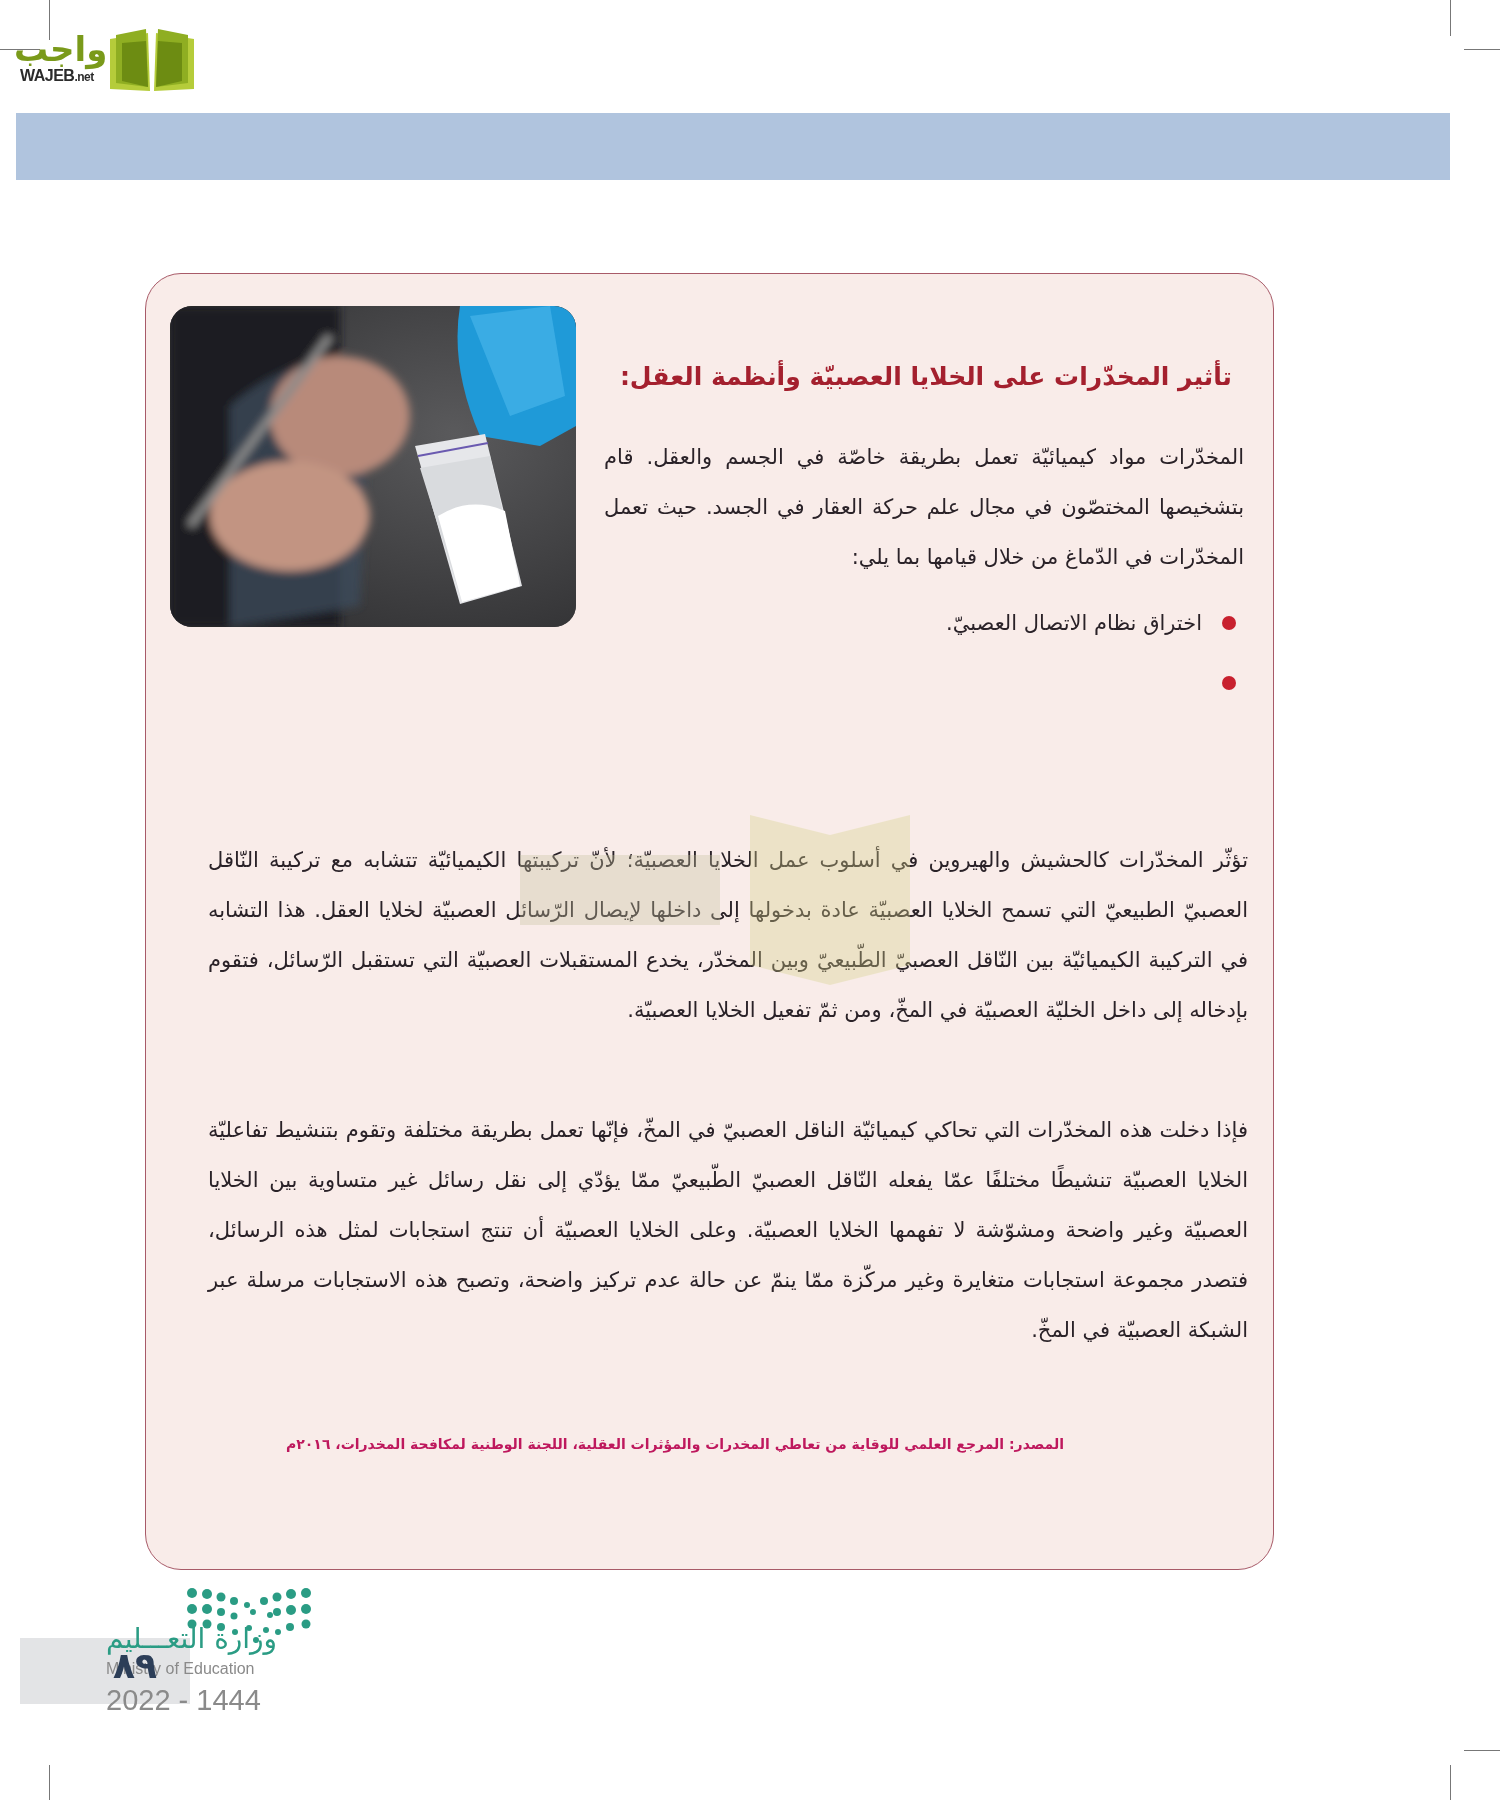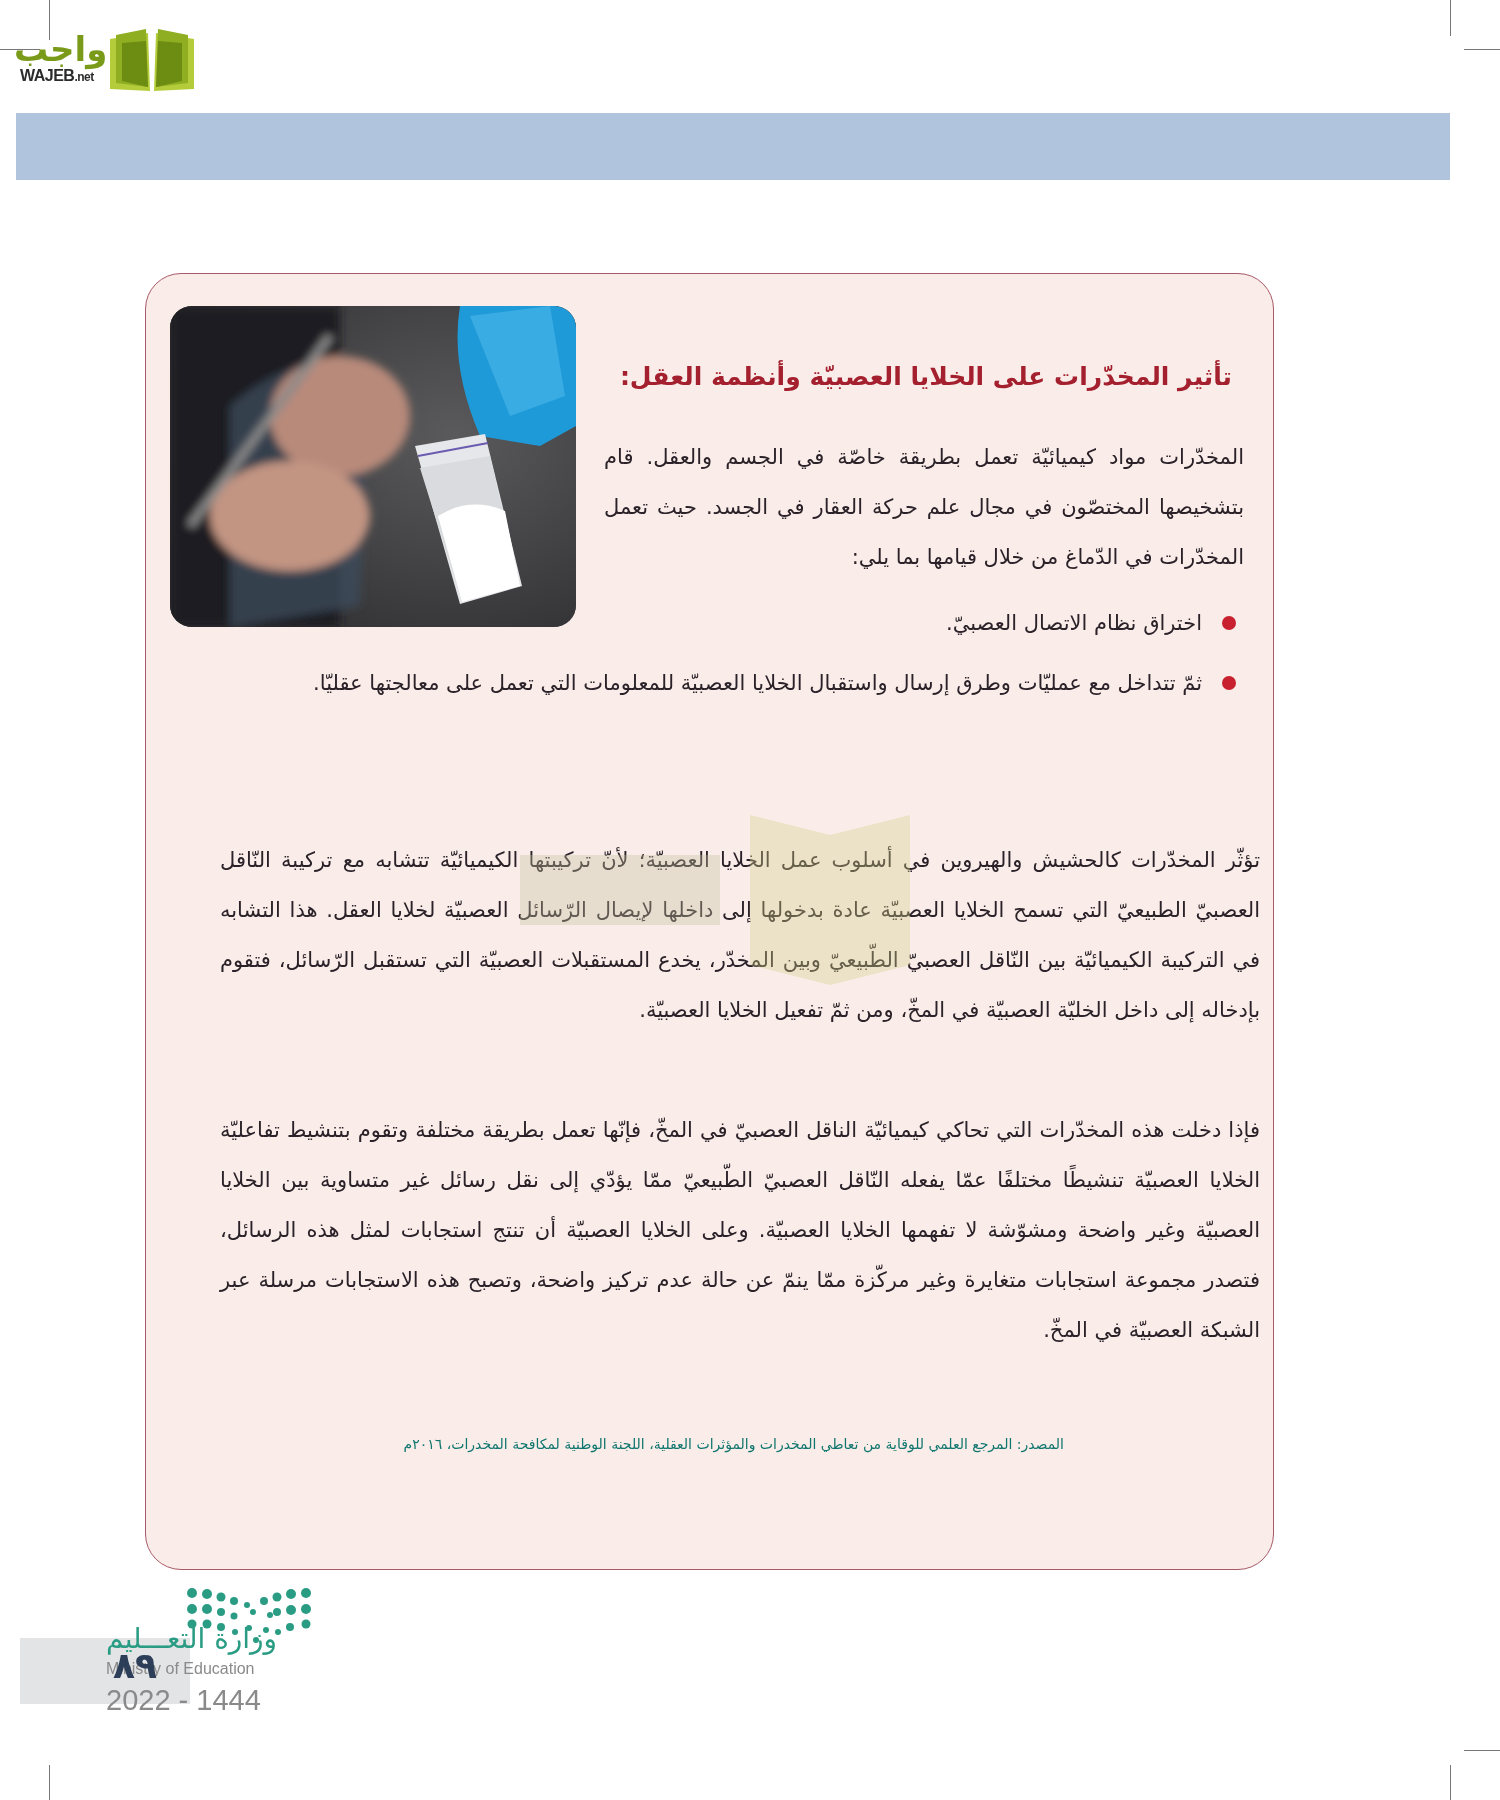--- a/index.html
+++ b/index.html
@@ -19,24 +19,24 @@
   .photo { position:absolute; left:170px; top:306px; width:406px; height:321px; border-radius:22px;
            overflow:hidden; background:#3d3d3f; }
   .text { position:absolute; direction:rtl; text-align:justify; color:#2a2228;
           font-family:"DejaVu Sans", sans-serif; font-size:21px; }
   .title { position:absolute; right:268px; top:362px; direction:rtl; color:#a4202e; font-weight:bold;
            font-size:25px; font-family:"DejaVu Sans", sans-serif; }
   .intro { right:256px; top:432px; width:640px; line-height:50px; text-align-last:right; }
   .bullets { position:absolute; right:256px; top:598px; width:1040px; direction:rtl; margin:0; padding:0; list-style:none; }
   .bullets li { position:relative; padding-right:42px; font-size:21px; line-height:50px; color:#2a2228; margin-bottom:10px; }
   .bullets li .dot { position:absolute; right:8px; top:18px; width:14px; height:14px; border-radius:50%; background:#c8202e; }
-  .para { right:240px; width:1040px; line-height:50px; }
+  .para { right:252px; width:1040px; line-height:50px; }
   .p1 { top:835px; }
   .p2 { top:1105px; }
-  .source { position:absolute; right:436px; top:1436px; direction:rtl; color:#0f766e; font-weight:normal; font-size:14px; }
+  .source { position:absolute; right:436px; top:1436px; direction:rtl; color:#be185d; font-weight:bold; font-size:14px; }
   .watermark { position:absolute; left:500px; top:815px; width:430px; height:170px; opacity:0.35; pointer-events:none; }
   .moe { position:absolute; left:20px; top:1552px; width:300px; height:160px; }
   .page-tab { position:absolute; left:20px; top:1638px; width:170px; height:66px; background:#e3e4e6; }
   .moe-ar { position:absolute; left:106px; top:1622px; font-size:28px; color:#2a9c84; direction:rtl; }
   .moe-en { position:absolute; left:106px; top:1660px; font-size:16px; color:#8a8a8a; font-family:"Liberation Sans", sans-serif;text-align:right; }
   .moe-year { position:absolute; left:106px; top:1684px; font-size:29px; color:#8a8a8a; font-family:"Liberation Sans", sans-serif; }
   .page-num { position:absolute; left:113px; top:1645px; font-size:36px; font-weight:bold; color:#2c3e58; }
 </style>
 </head>
 <body>
@@ -93,21 +93,21 @@
     <path d="M248 150 L318 137" stroke="#6a5ab0" stroke-width="2"></path>
   </svg>
 </div>
 
 <div class="title">تأثير المخدّرات على الخلايا العصبيّة وأنظمة العقل:</div>
 
 <div class="text intro">المخدّرات مواد كيميائيّة تعمل بطريقة خاصّة في الجسم والعقل. قام بتشخيصها المختصّون في مجال علم حركة العقار في الجسد. حيث تعمل المخدّرات في الدّماغ من خلال قيامها بما يلي:</div>
 
 <ul class="bullets">
   <li><span class="dot"></span><span>اختراق نظام الاتصال العصبيّ.</span></li>
-  <li><span class="dot"></span><span>ثمّ تتداخل مع عمليّات وطرق إرسال واستقبال الخلايا العصبيّة للمعلومات التي تعمل على معالجتها عقليّا.</span></li>
+  <li><span class="dot"></span></li>
 </ul>
 
 <div class="text para p1">تؤثّر المخدّرات كالحشيش والهيروين في أسلوب عمل الخلايا العصبيّة؛ لأنّ تركيبتها الكيميائيّة تتشابه مع تركيبة النّاقل العصبيّ الطبيعيّ التي تسمح الخلايا العصبيّة عادة بدخولها إلى داخلها لإيصال الرّسائل العصبيّة لخلايا العقل. هذا التشابه في التركيبة الكيميائيّة بين النّاقل العصبيّ الطّبيعيّ وبين المخدّر، يخدع المستقبلات العصبيّة التي تستقبل الرّسائل، فتقوم بإدخاله إلى داخل الخليّة العصبيّة في المخّ، ومن ثمّ تفعيل الخلايا العصبيّة.</div>
 <div class="text para p2">فإذا دخلت هذه المخدّرات التي تحاكي كيميائيّة الناقل العصبيّ في المخّ، فإنّها تعمل بطريقة مختلفة وتقوم بتنشيط تفاعليّة الخلايا العصبيّة تنشيطًا مختلفًا عمّا يفعله النّاقل العصبيّ الطّبيعيّ ممّا يؤدّي إلى نقل رسائل غير متساوية بين الخلايا العصبيّة وغير واضحة ومشوّشة لا تفهمها الخلايا العصبيّة. وعلى الخلايا العصبيّة أن تنتج استجابات لمثل هذه الرسائل، فتصدر مجموعة استجابات متغايرة وغير مركّزة ممّا ينمّ عن حالة عدم تركيز واضحة، وتصبح هذه الاستجابات مرسلة عبر الشبكة العصبيّة في المخّ.</div>
 
 <svg class="watermark" viewBox="0 0 430 170">
   <path d="M250 0 L330 20 L330 170 L250 150 Z" fill="#d6d08a"></path>
   <path d="M410 0 L330 20 L330 170 L410 150 Z" fill="#d6d08a"></path>
   <rect x="20" y="40" width="200" height="70" fill="#c8c4a0"></rect>
 </svg>

